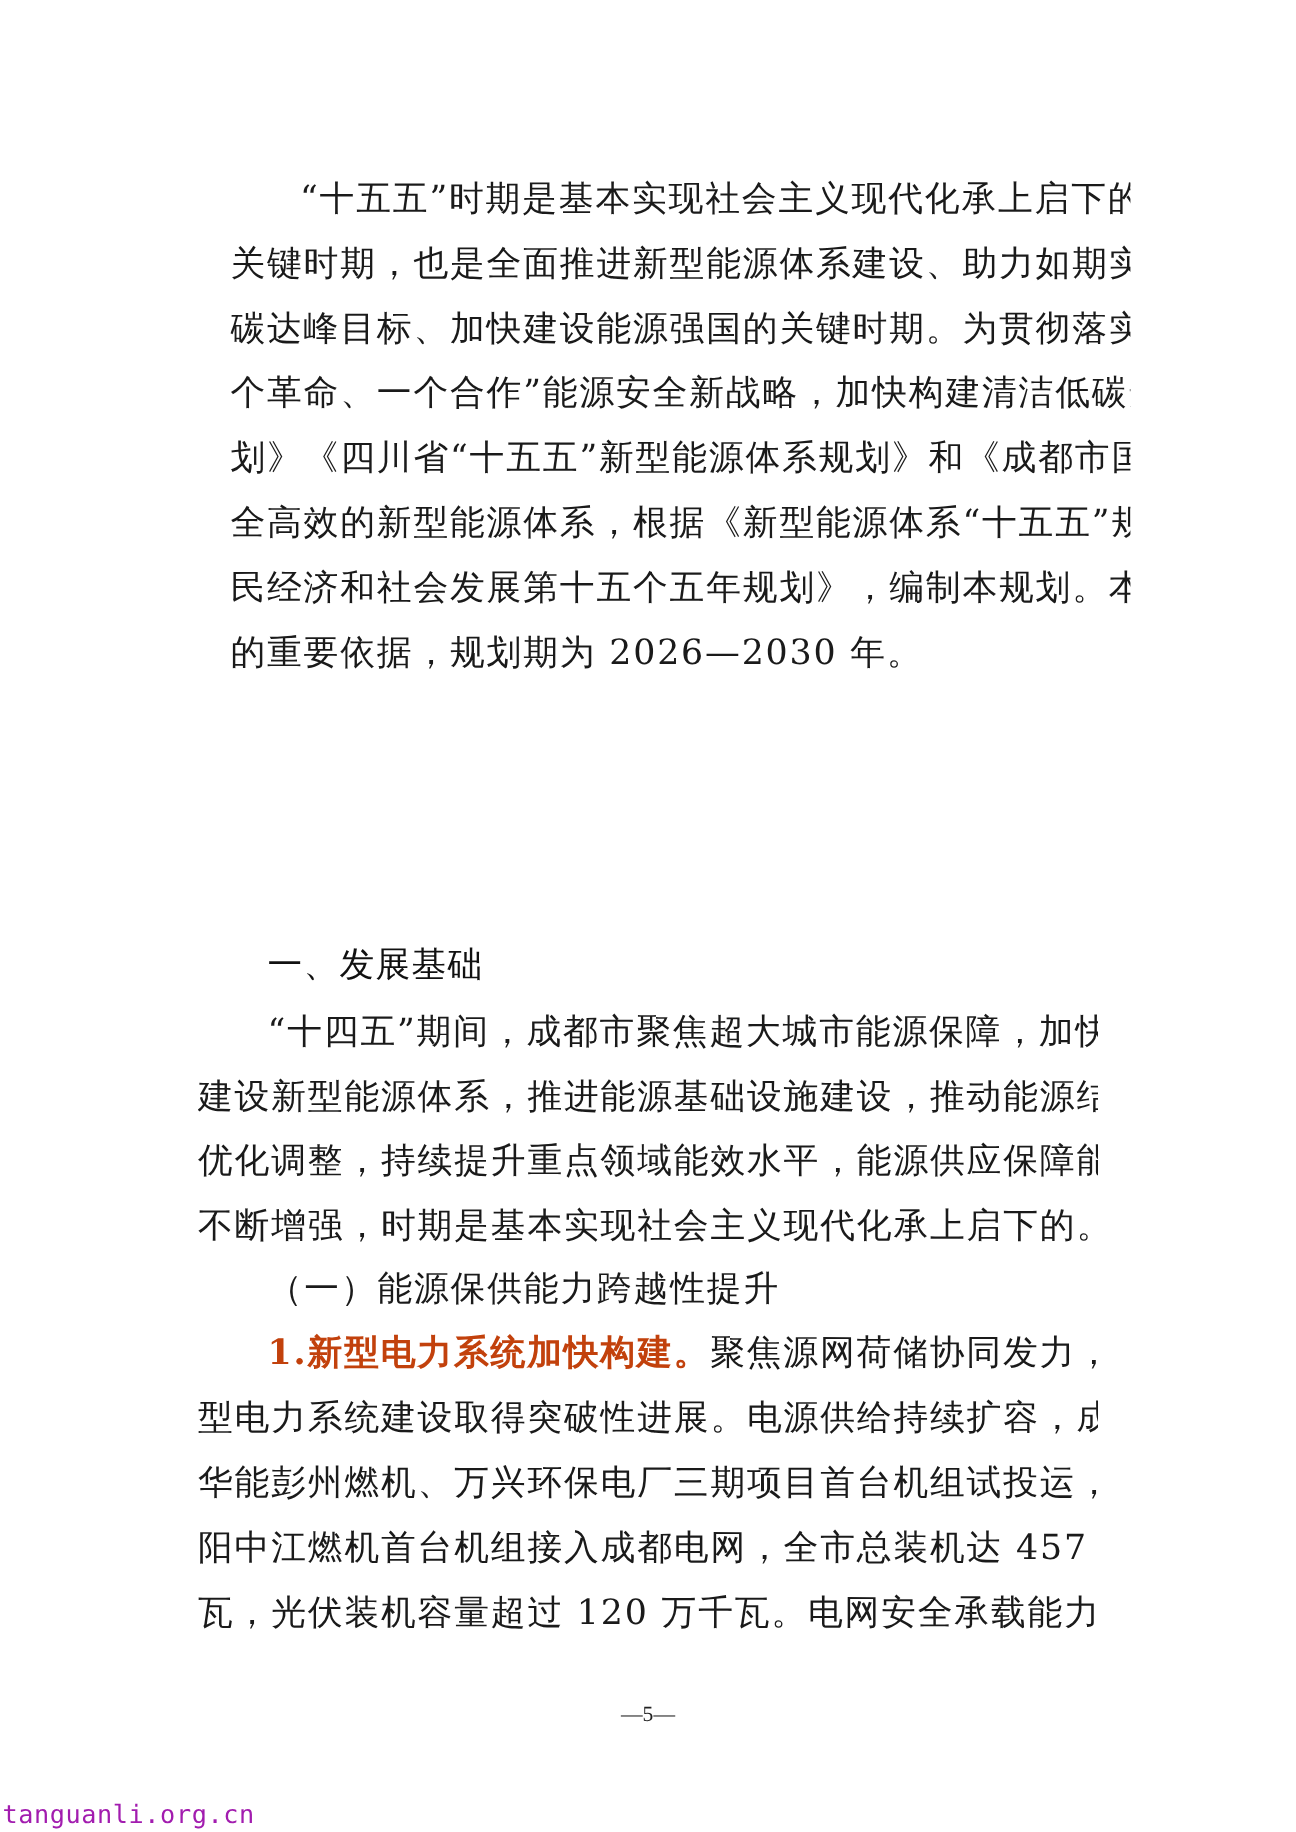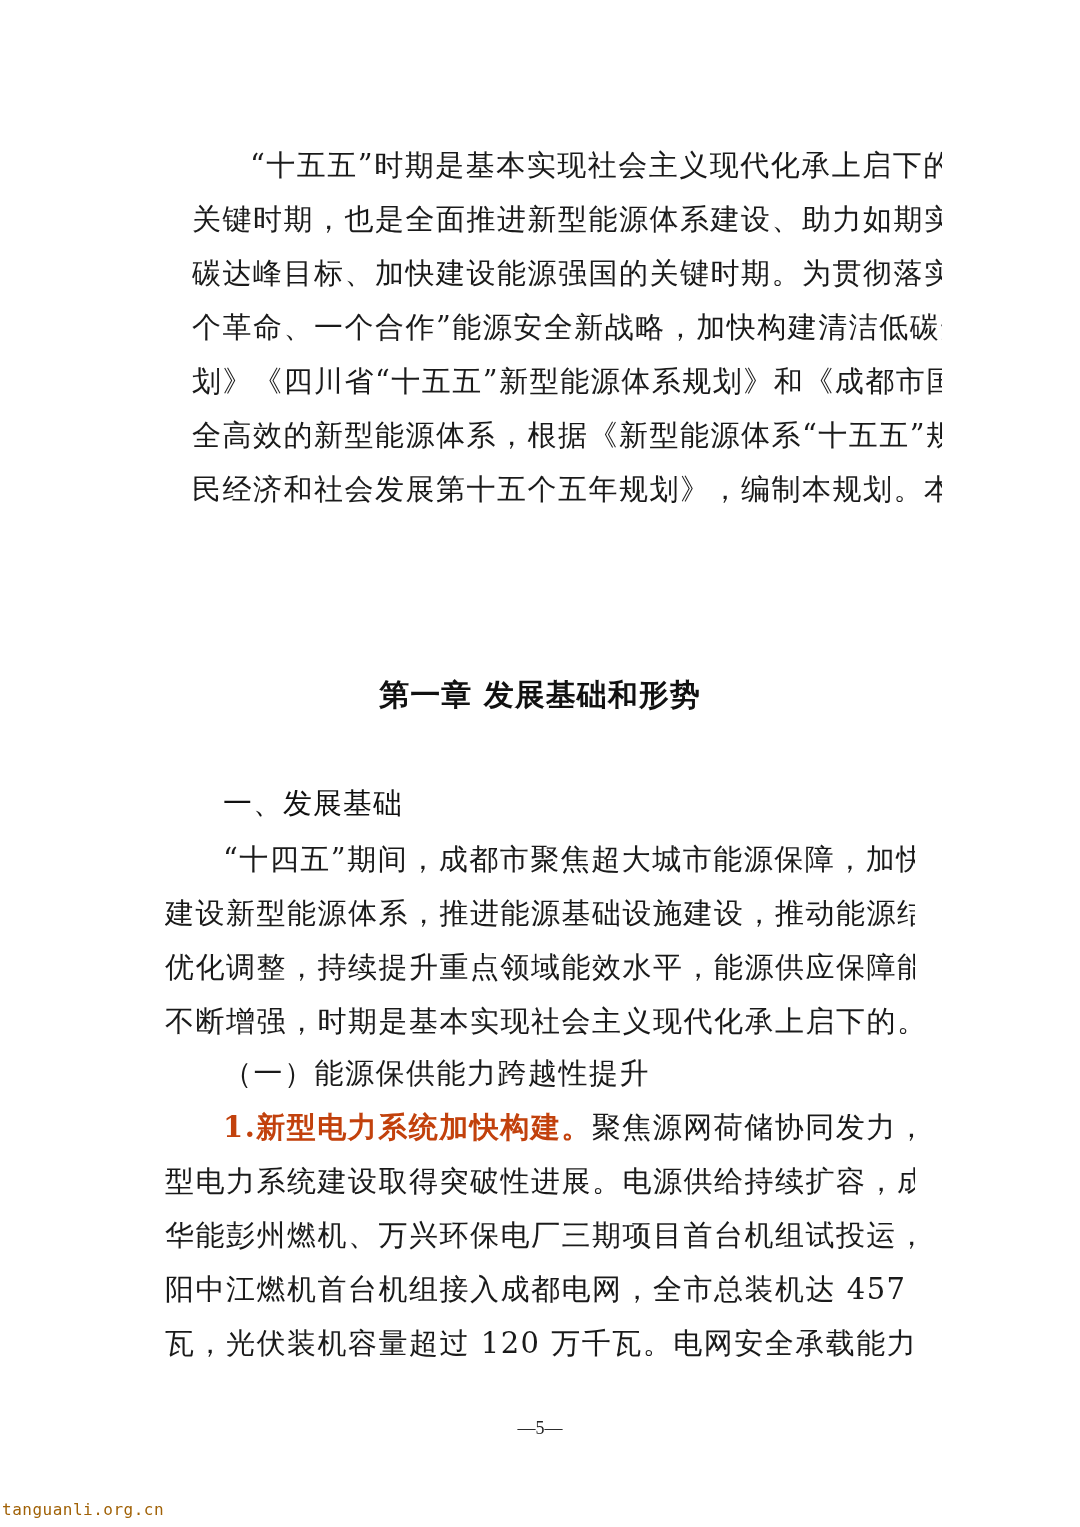--- a/index.html
+++ b/index.html
@@ -88,41 +88,41 @@
       text-align: center;
       font-size: 18px;
       font-family: "Liberation Serif", serif;
       color: #222;
     }
     .watermark {
       position: absolute;
       left: 2px;
       top: 1500px;
       font-family: "DejaVu Sans Mono", "Liberation Mono", monospace;
-      font-size: 16px;
-      color: #a16207;
+      font-size: 21px;
+      color: #a21caf;
       letter-spacing: 0.5px;
     }
   </style>
 </head>
 <body>
 
 <div class="page">
 
   <div class="text-block" id="intro">
     <div class="line indent">“十五五”时期是基本实现社会主义现代化承上启下的</div>
     <div class="line">关键时期，也是全面推进新型能源体系建设、助力如期实现</div>
     <div class="line">碳达峰目标、加快建设能源强国的关键时期。为贯彻落实“四</div>
     <div class="line">个革命、一个合作”能源安全新战略，加快构建清洁低碳安</div>
     <div class="line">划》《四川省“十五五”新型能源体系规划》和《成都市国</div>
     <div class="line">全高效的新型能源体系，根据《新型能源体系“十五五”规</div>
     <div class="line">民经济和社会发展第十五个五年规划》，编制本规划。本规</div>
+    <div class="line last">的重要依据，规划期为 2026—2030 年。</div>
   </div>
 
-  <div class="chapter-title">第一章  发展基础和形势</div>
 
   <div class="section-title">一、发展基础</div>
 
   <div class="text-block" id="basis">
     <div class="line indent">“十四五”期间，成都市聚焦超大城市能源保障，加快</div>
     <div class="line">建设新型能源体系，推进能源基础设施建设，推动能源结构</div>
     <div class="line">优化调整，持续提升重点领域能效水平，能源供应保障能力</div>
     <div class="line last">不断增强，时期是基本实现社会主义现代化承上启下的。</div>
   </div>
 

